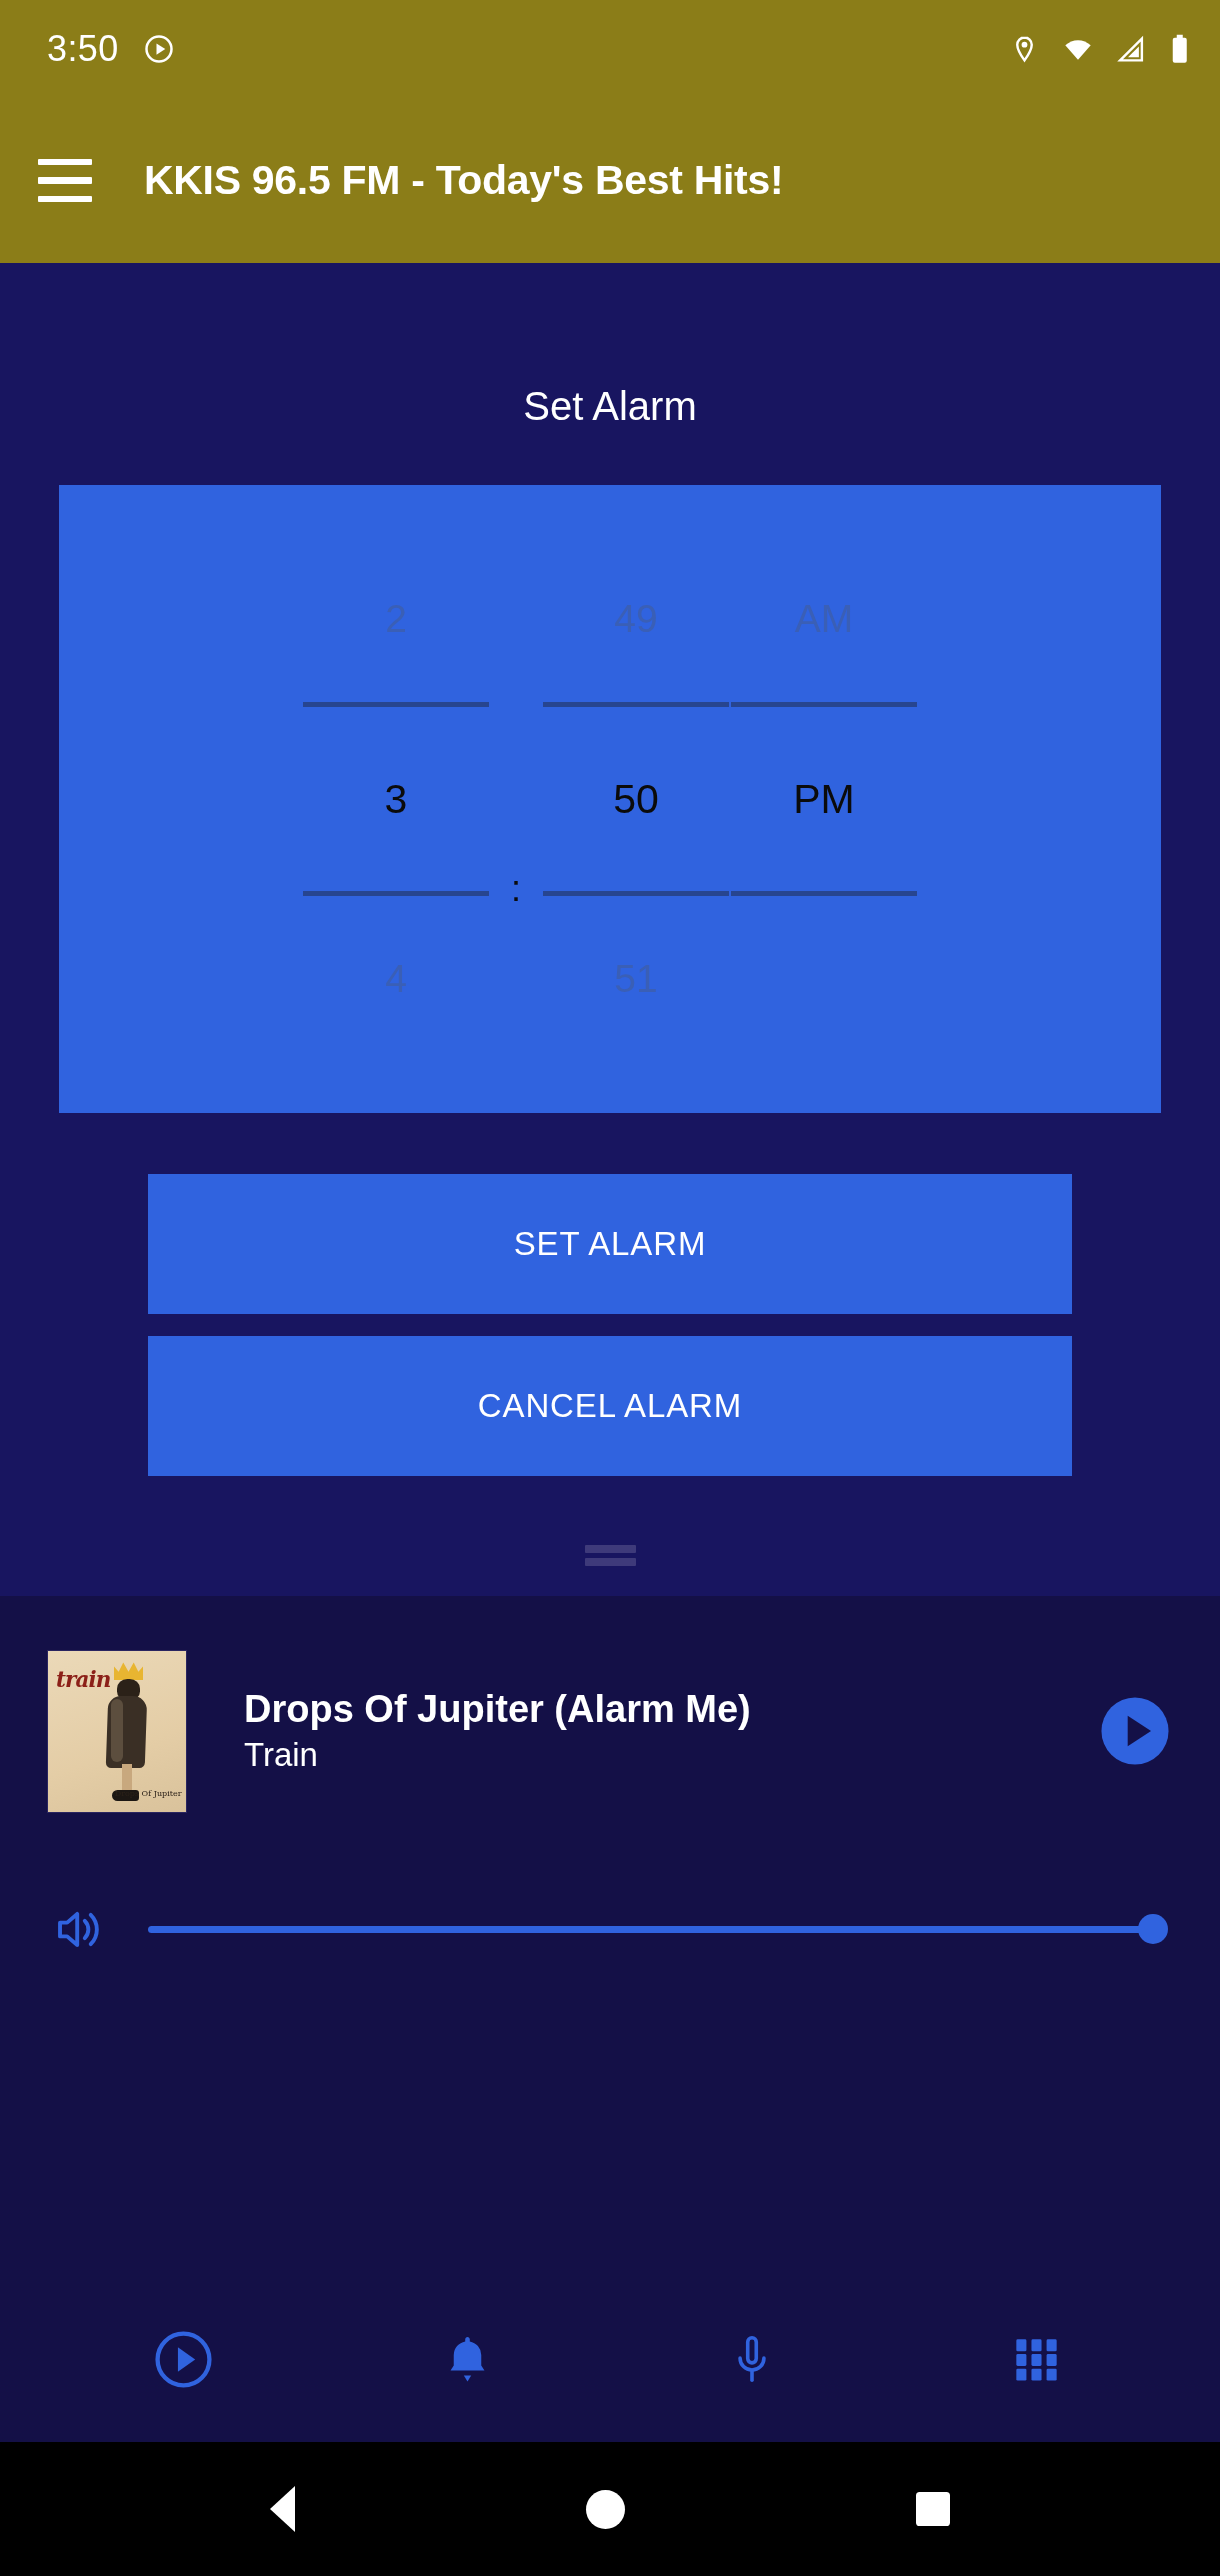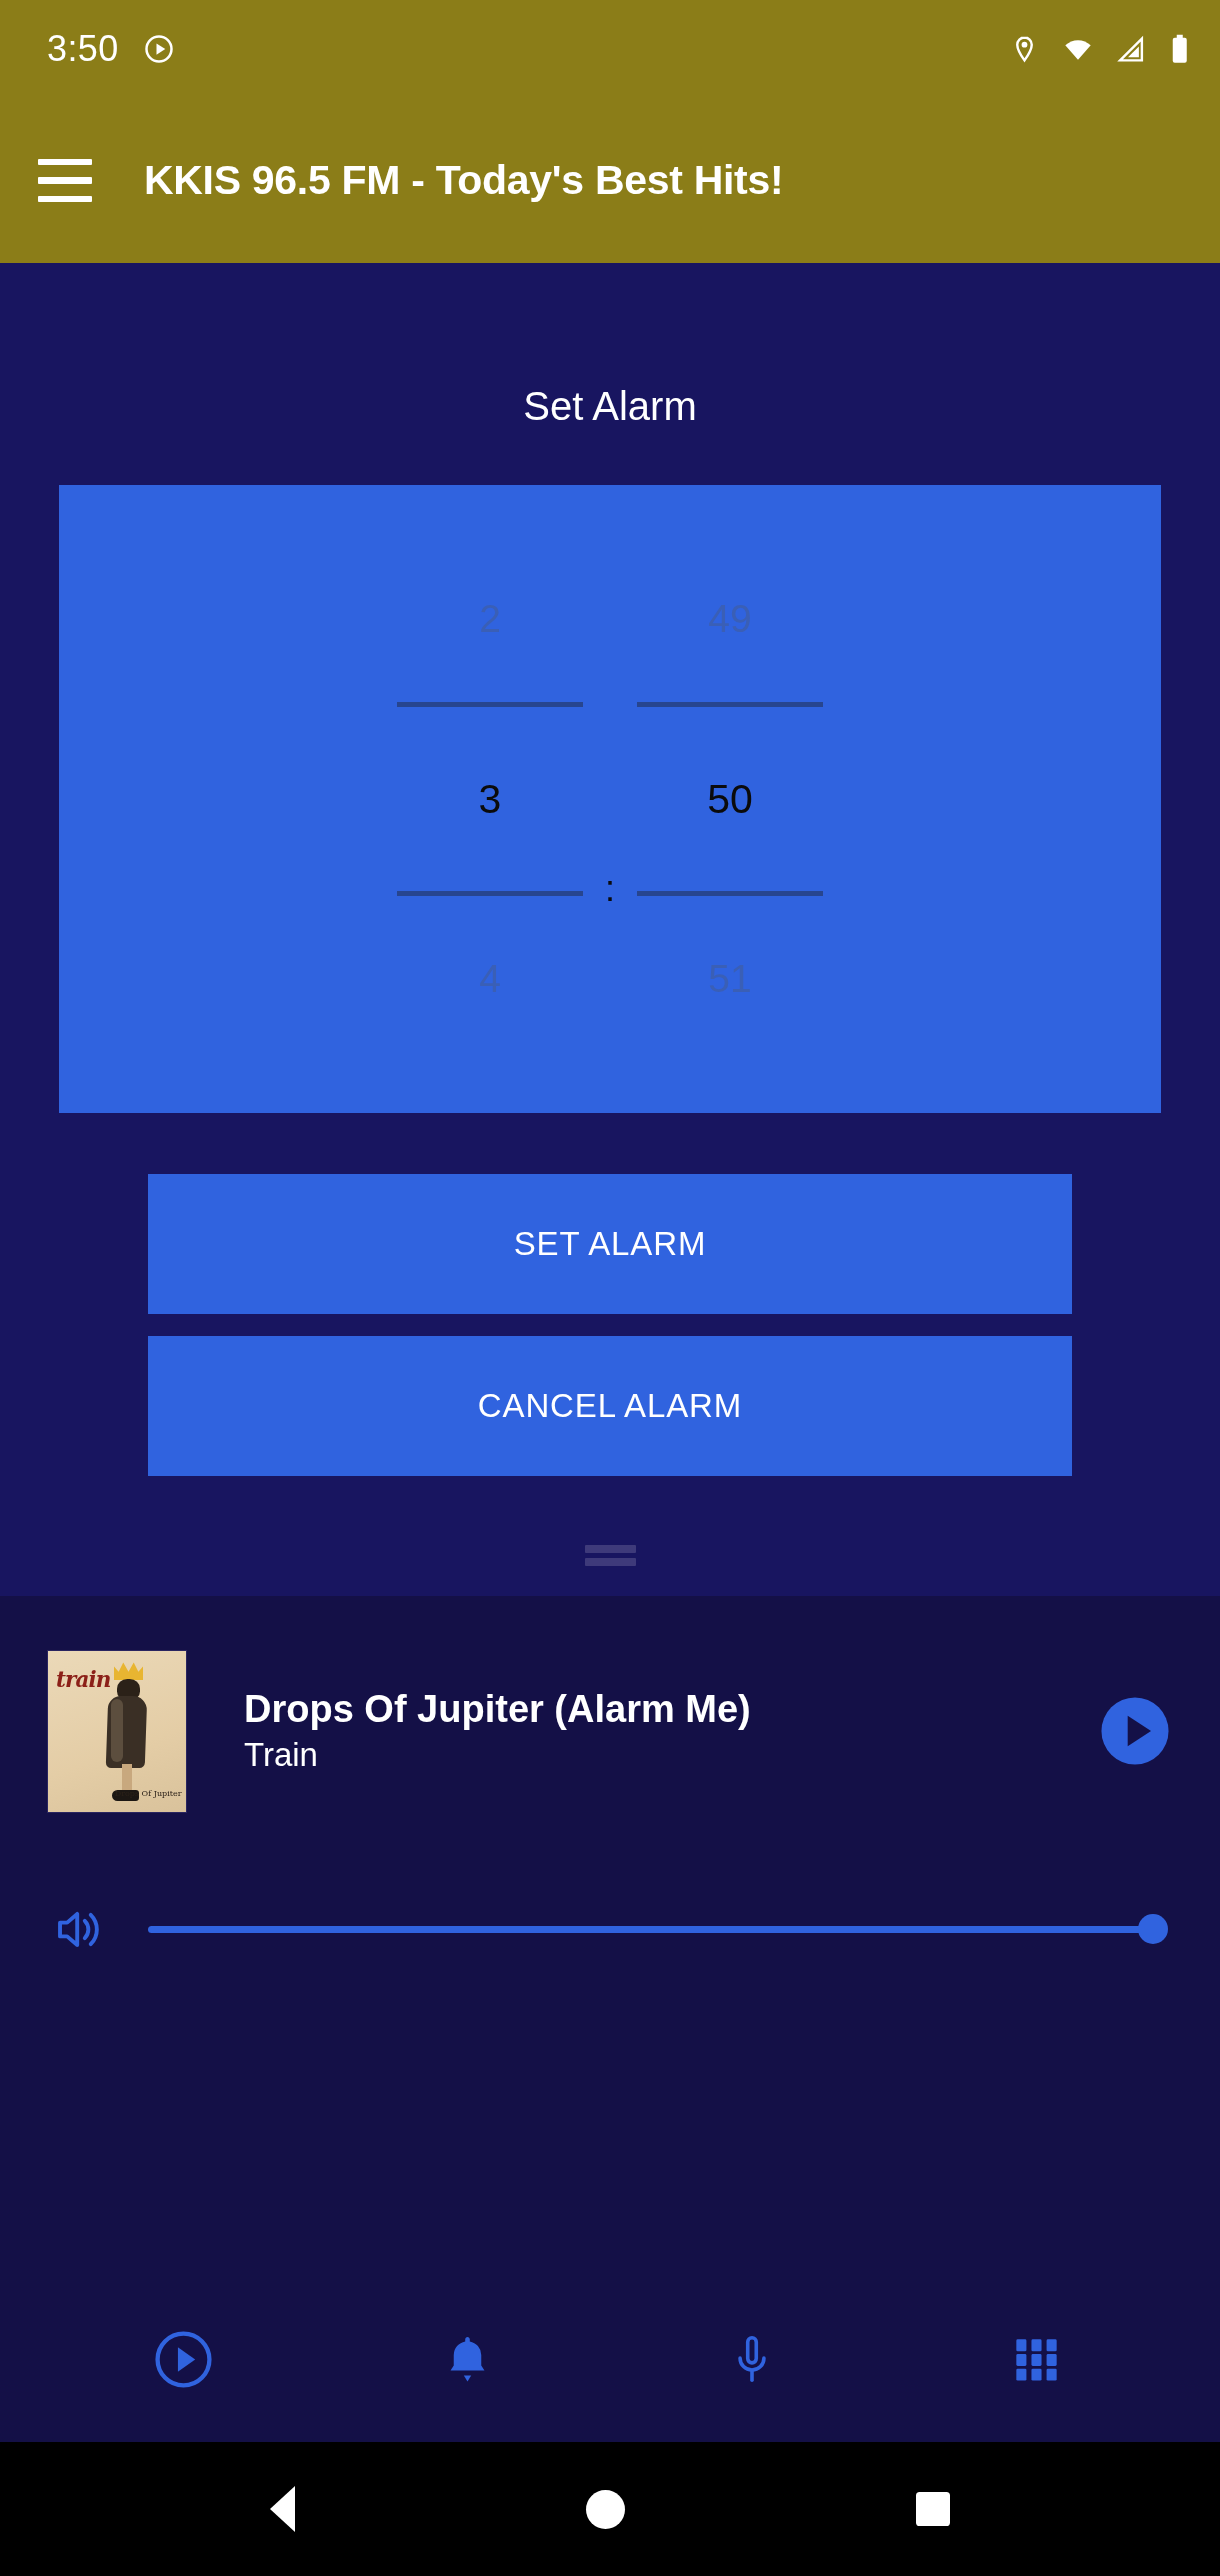--- a/index.html
+++ b/index.html
@@ -321,20 +321,31 @@
           <div class="gap-sm"></div>
           <div class="divider-line"></div>
           <div class="gap-md"></div>
           <div class="cell active">50</div>
           <div class="gap-md"></div>
           <div class="divider-line"></div>
           <div class="gap-sm"></div>
           <div class="cell ghost">51</div>
         </div>
 
+        <div class="col">
+          <div class="cell ghost">AM</div>
+          <div class="gap-sm"></div>
+          <div class="divider-line"></div>
+          <div class="gap-md"></div>
+          <div class="cell active">PM</div>
+          <div class="gap-md"></div>
+          <div class="divider-line"></div>
+          <div class="gap-sm"></div>
+          <div class="cell ghost"></div>
+        </div>
 
       </div>
     </div>
 
 
     <div class="btn-wrap">
       <button class="btn">SET ALARM</button>
       <button class="btn">CANCEL ALARM</button>
     </div>
 

